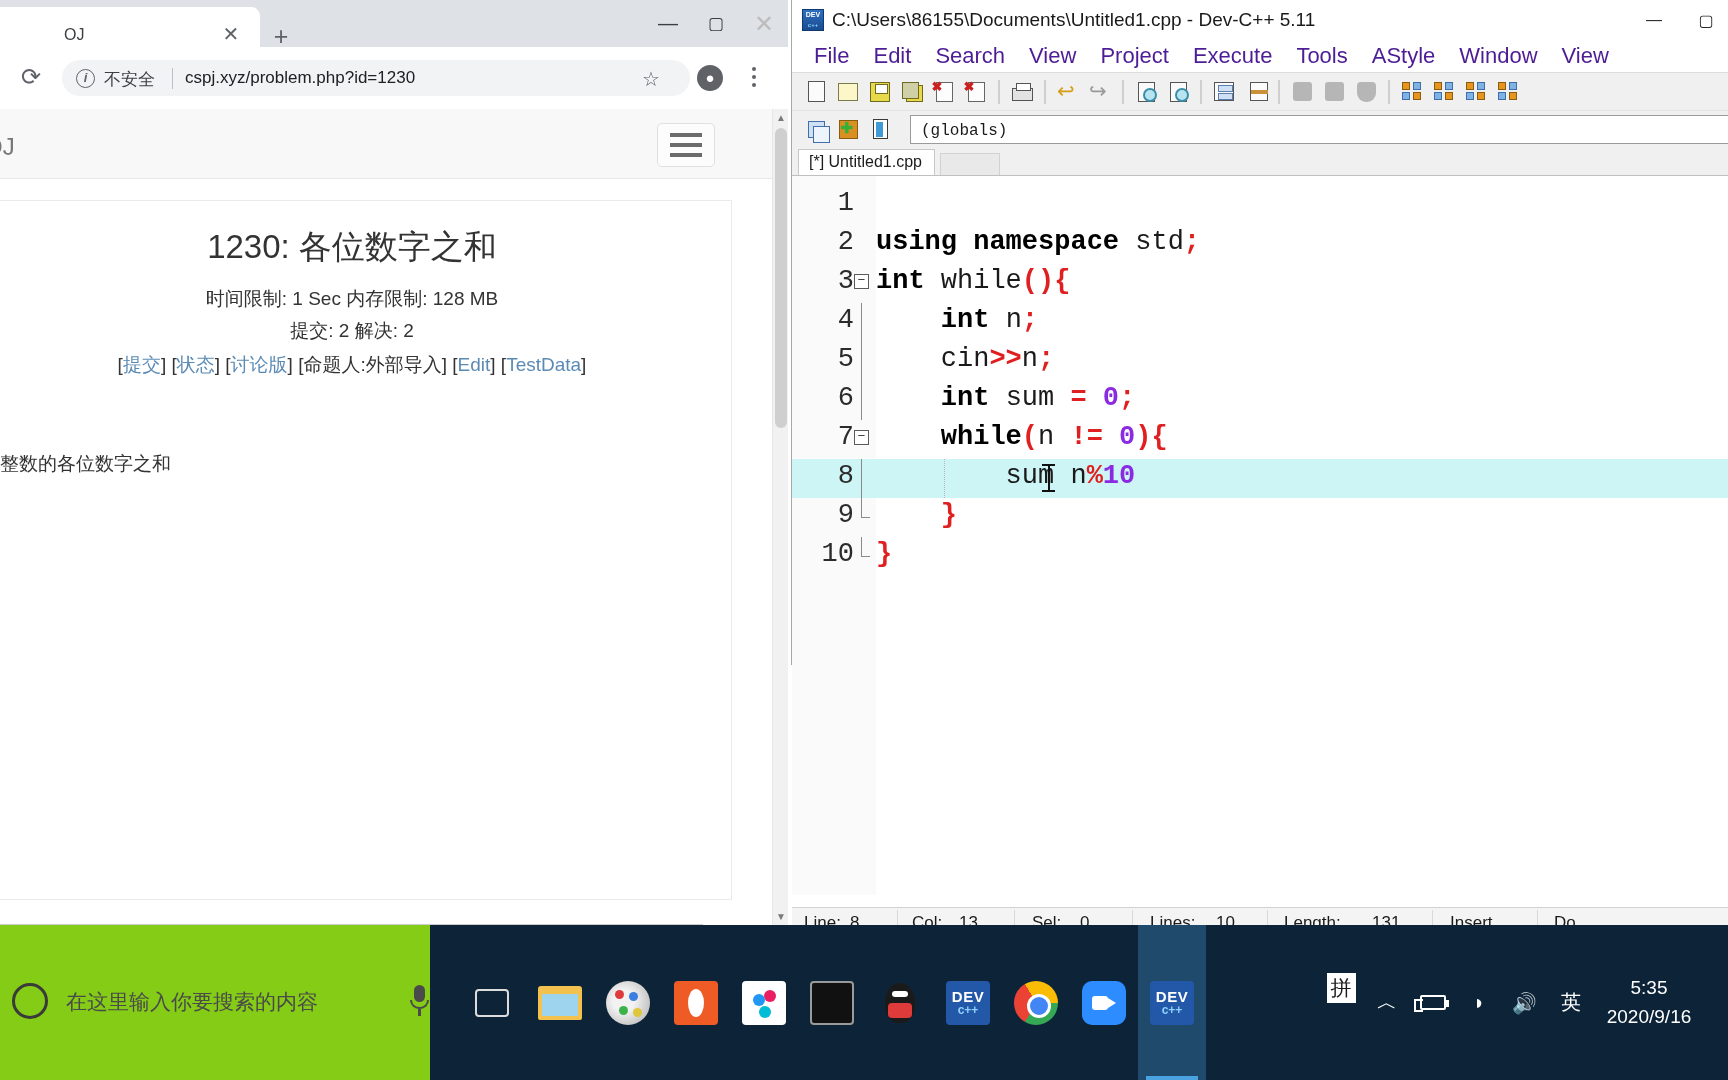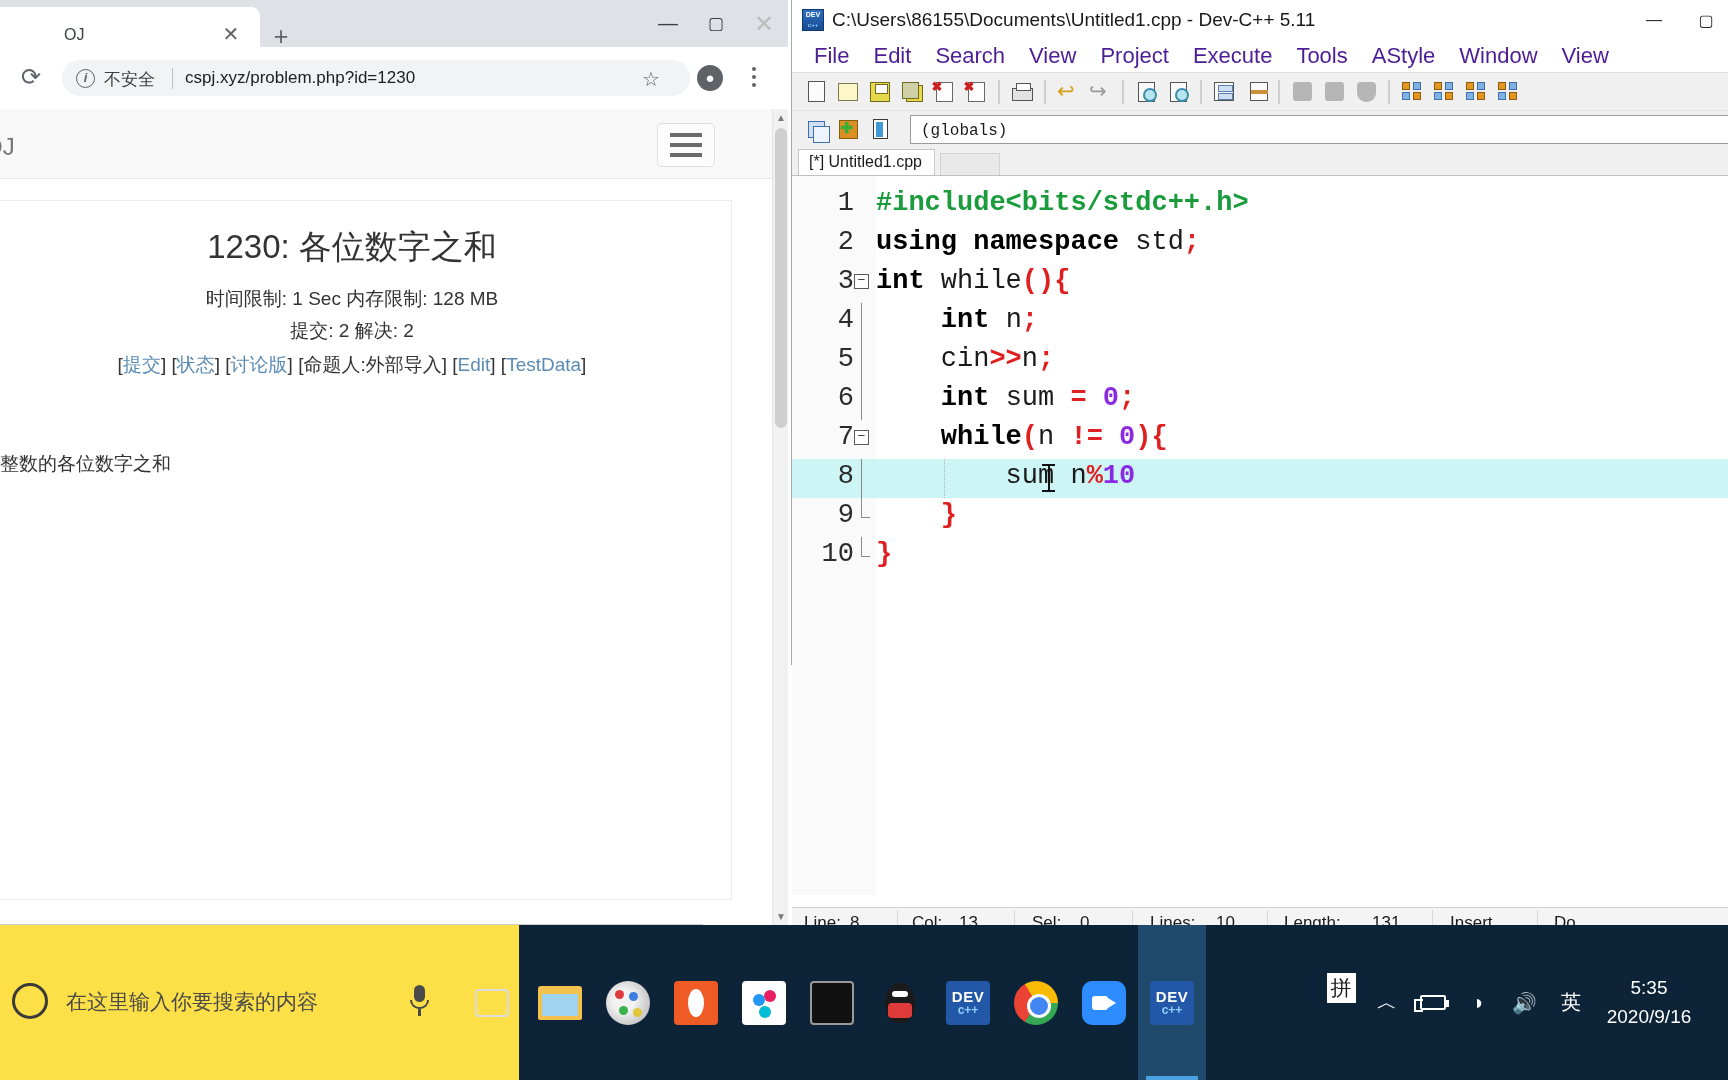--- a/index.html
+++ b/index.html
@@ -198,22 +198,22 @@
 
   .dev-statusbar { position:absolute; left:0; top:895px; width:940px; height:30px;
     background:#f4f4f4; border-top:1px solid #d2d2d2;margin-top:12px; }
   .sb-cell { position:absolute; top:5px; font-size:17px; color:#1a1a1a; white-space:nowrap; }
   .sb-div { position:absolute; top:2px; width:1px; height:26px; background:#d9d9d9; }
   .dev-vscroll-arrow { position:absolute; left:24px; top:905px; font-size:11px; color:#444; }
 
   
   .taskbar { position:absolute; left:0; top:925px; width:1728px; height:155px;
     background:#0d2438; }
-  .tb-search { position:absolute; left:0; top:0; width:519px; height:155px;
-    background:#fde047; }
+  .tb-search { position:absolute; left:0; top:0; width:430px; height:155px;
+    background:#84cc16; }
   .tb-cortana { position:absolute; left:12px; top:58px; width:36px; height:36px;
     border:3px solid #3a3a3a; border-radius:50%; }
   .tb-search-text { position:absolute; left:66px; top:63px; font-size:21px; color:#4a4a4a;
     white-space:nowrap; }
   .tb-mic { position:absolute; left:410px; top:60px; width:18px; height:32px; }
   .tb-mic i { position:absolute; left:4px; top:0; width:11px; height:17px; border-radius:6px;
     background:#4a4a4a; }
   .tb-mic b { position:absolute; left:0px; top:15px; width:19px; height:9px;
     border:2.5px solid #4a4a4a; border-top:none; border-radius:0 0 10px 10px; }
   .tb-mic u { position:absolute; left:8px; top:24px; width:3px; height:7px; background:#4a4a4a; }
@@ -484,21 +484,20 @@
       <div class="dev-filetab">[*] Untitled1.cpp</div>
       <div class="dev-filetab-ghost"></div>
     </div>
 
     <div class="dev-editor">
       <div class="gutter"></div>
       <div class="fold-rail"></div>
       <div class="code-rows" id="code-rows">
           <div class="row">
             <div class="lineno">1</div>
-            <div class="codetext"><span class="pp">#include&lt;bits/stdc++.h&gt;</span></div>
           </div>
           <div class="row">
             <div class="lineno">2</div>
             <div class="codetext"><span class="k">using namespace </span><span class="pl">std</span><span class="op">;</span></div>
           </div>
           <div class="row">
             <div class="lineno">3</div>
             <div class="fold-box">−</div>
             <div class="codetext"><span class="k">int </span><span class="pl">while</span><span class="op">(){</span></div>
           </div>

